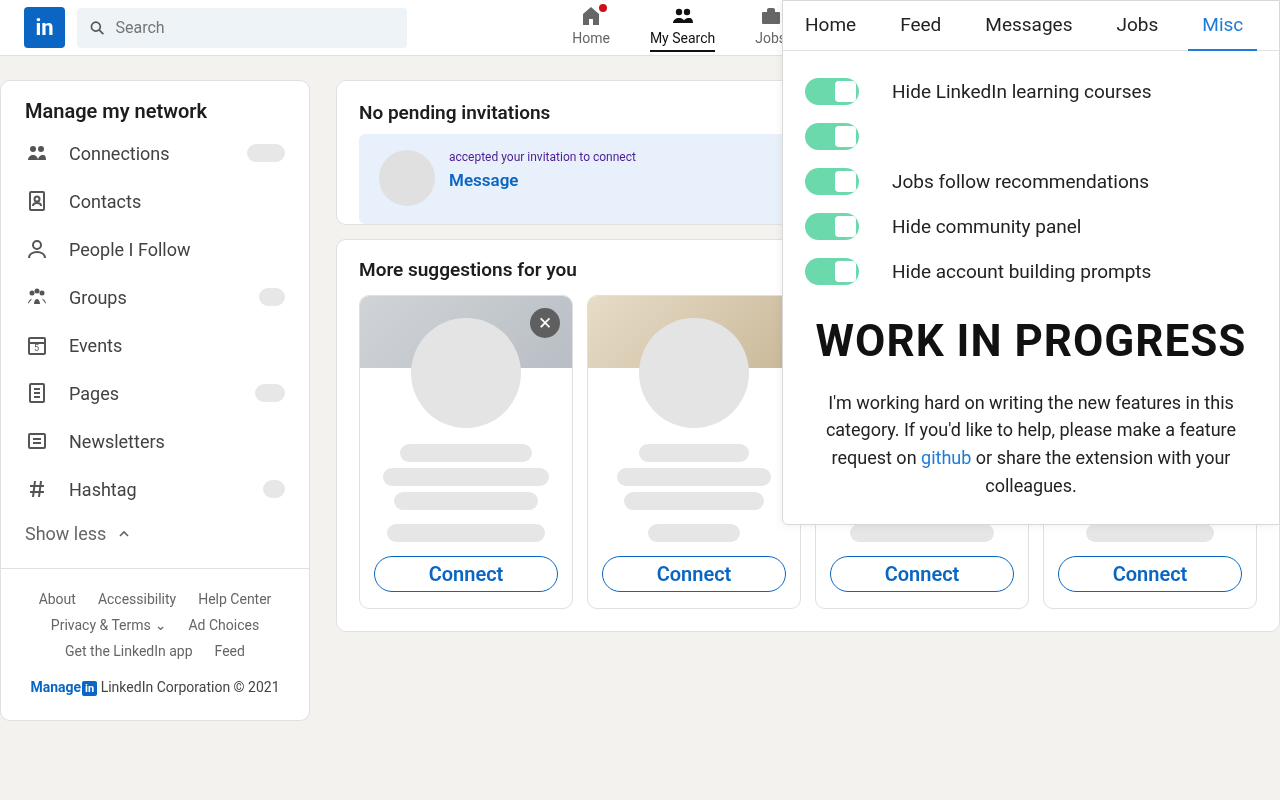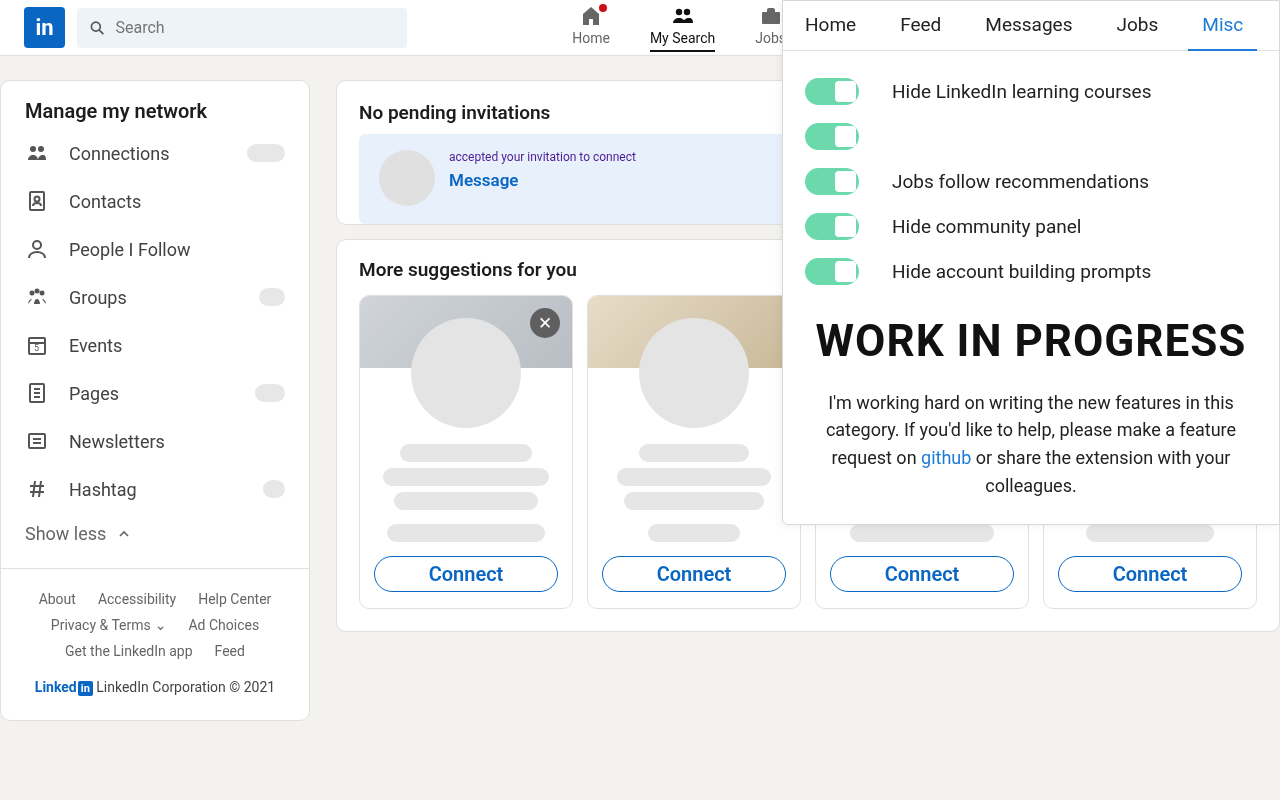--- a/index.html
+++ b/index.html
@@ -231,21 +231,21 @@
       </div>
       <div class="footer-row">
         <a><span>Privacy &amp; Terms</span><span class="chev">⌄</span></a>
         <a>Ad Choices</a>
       </div>
       <div class="footer-row">
         <a>Get the LinkedIn app</a>
         <a>Feed</a>
       </div>
       <div class="footer-brand">
-        <span class="li"><span>Linked</span><span class="box">in</span></span>
+        <span class="li"><span>Manage</span><span class="box">in</span></span>
         <span>LinkedIn Corporation © 2021</span>
       </div>
     </div>
   </div>
 
   <div class="midcol">
     <div class="card pending">
       <h2>No pending invitations</h2>
       <div class="accepted">
         <div class="avatar"></div>

